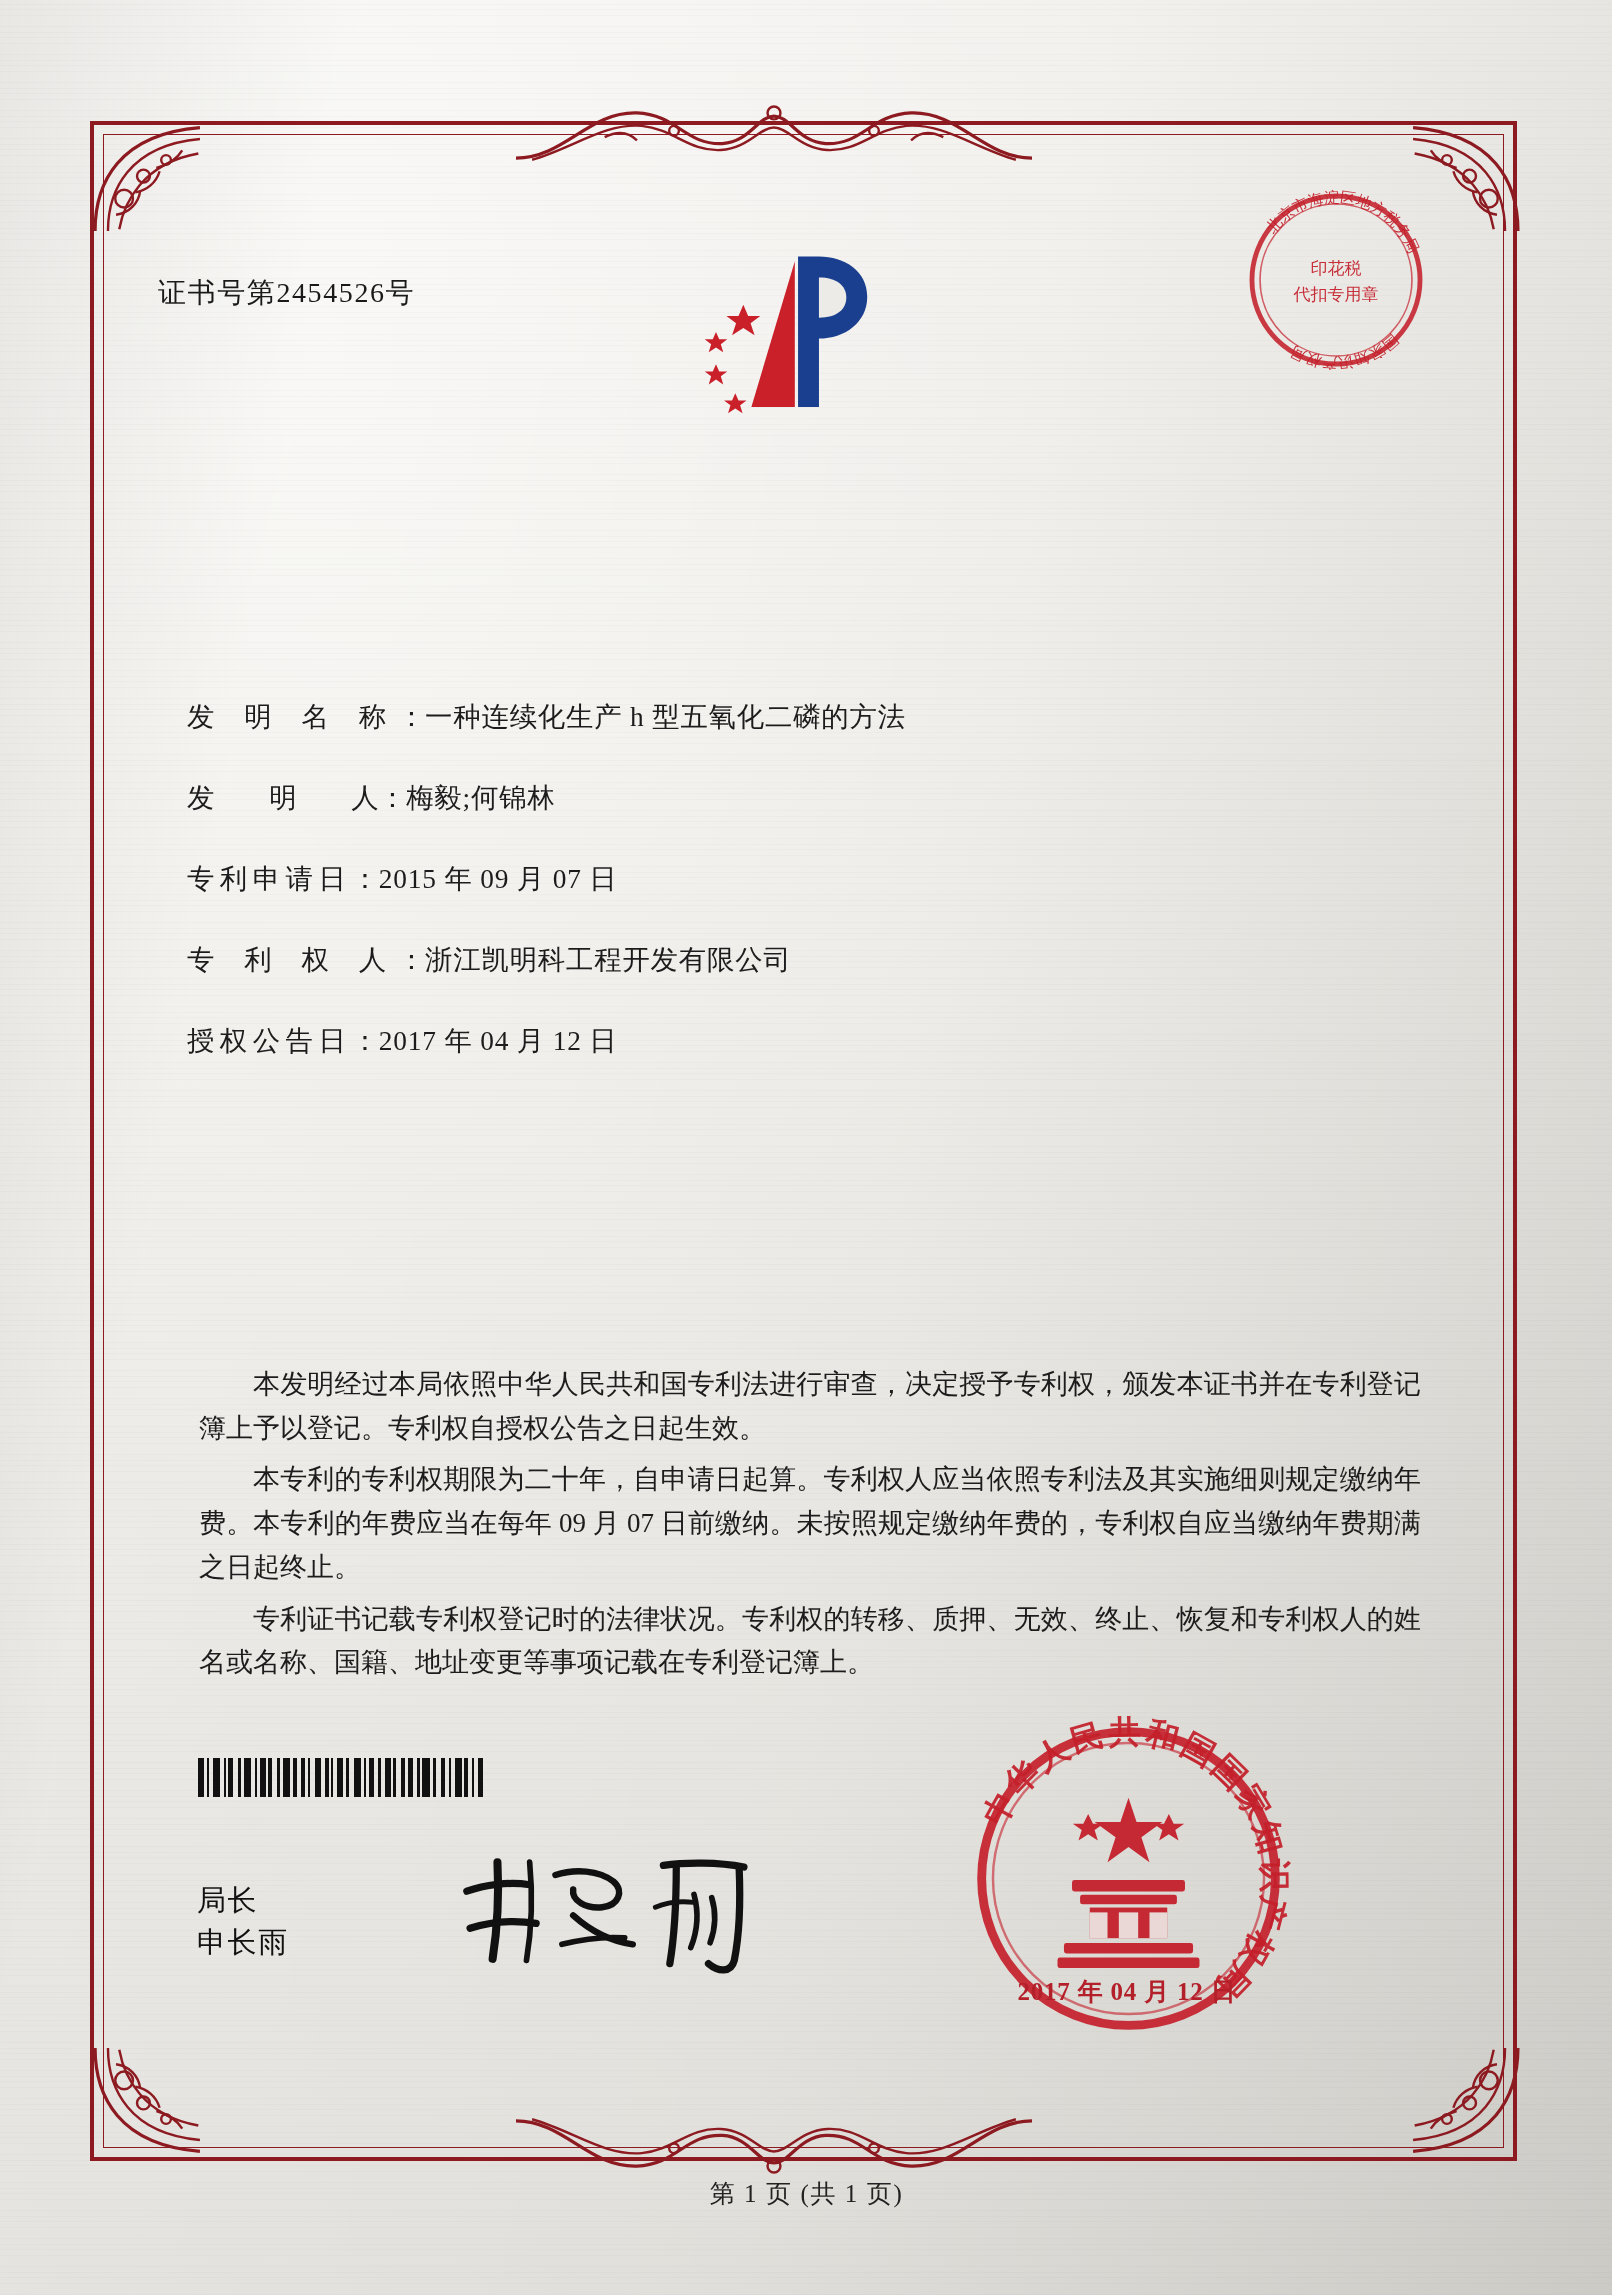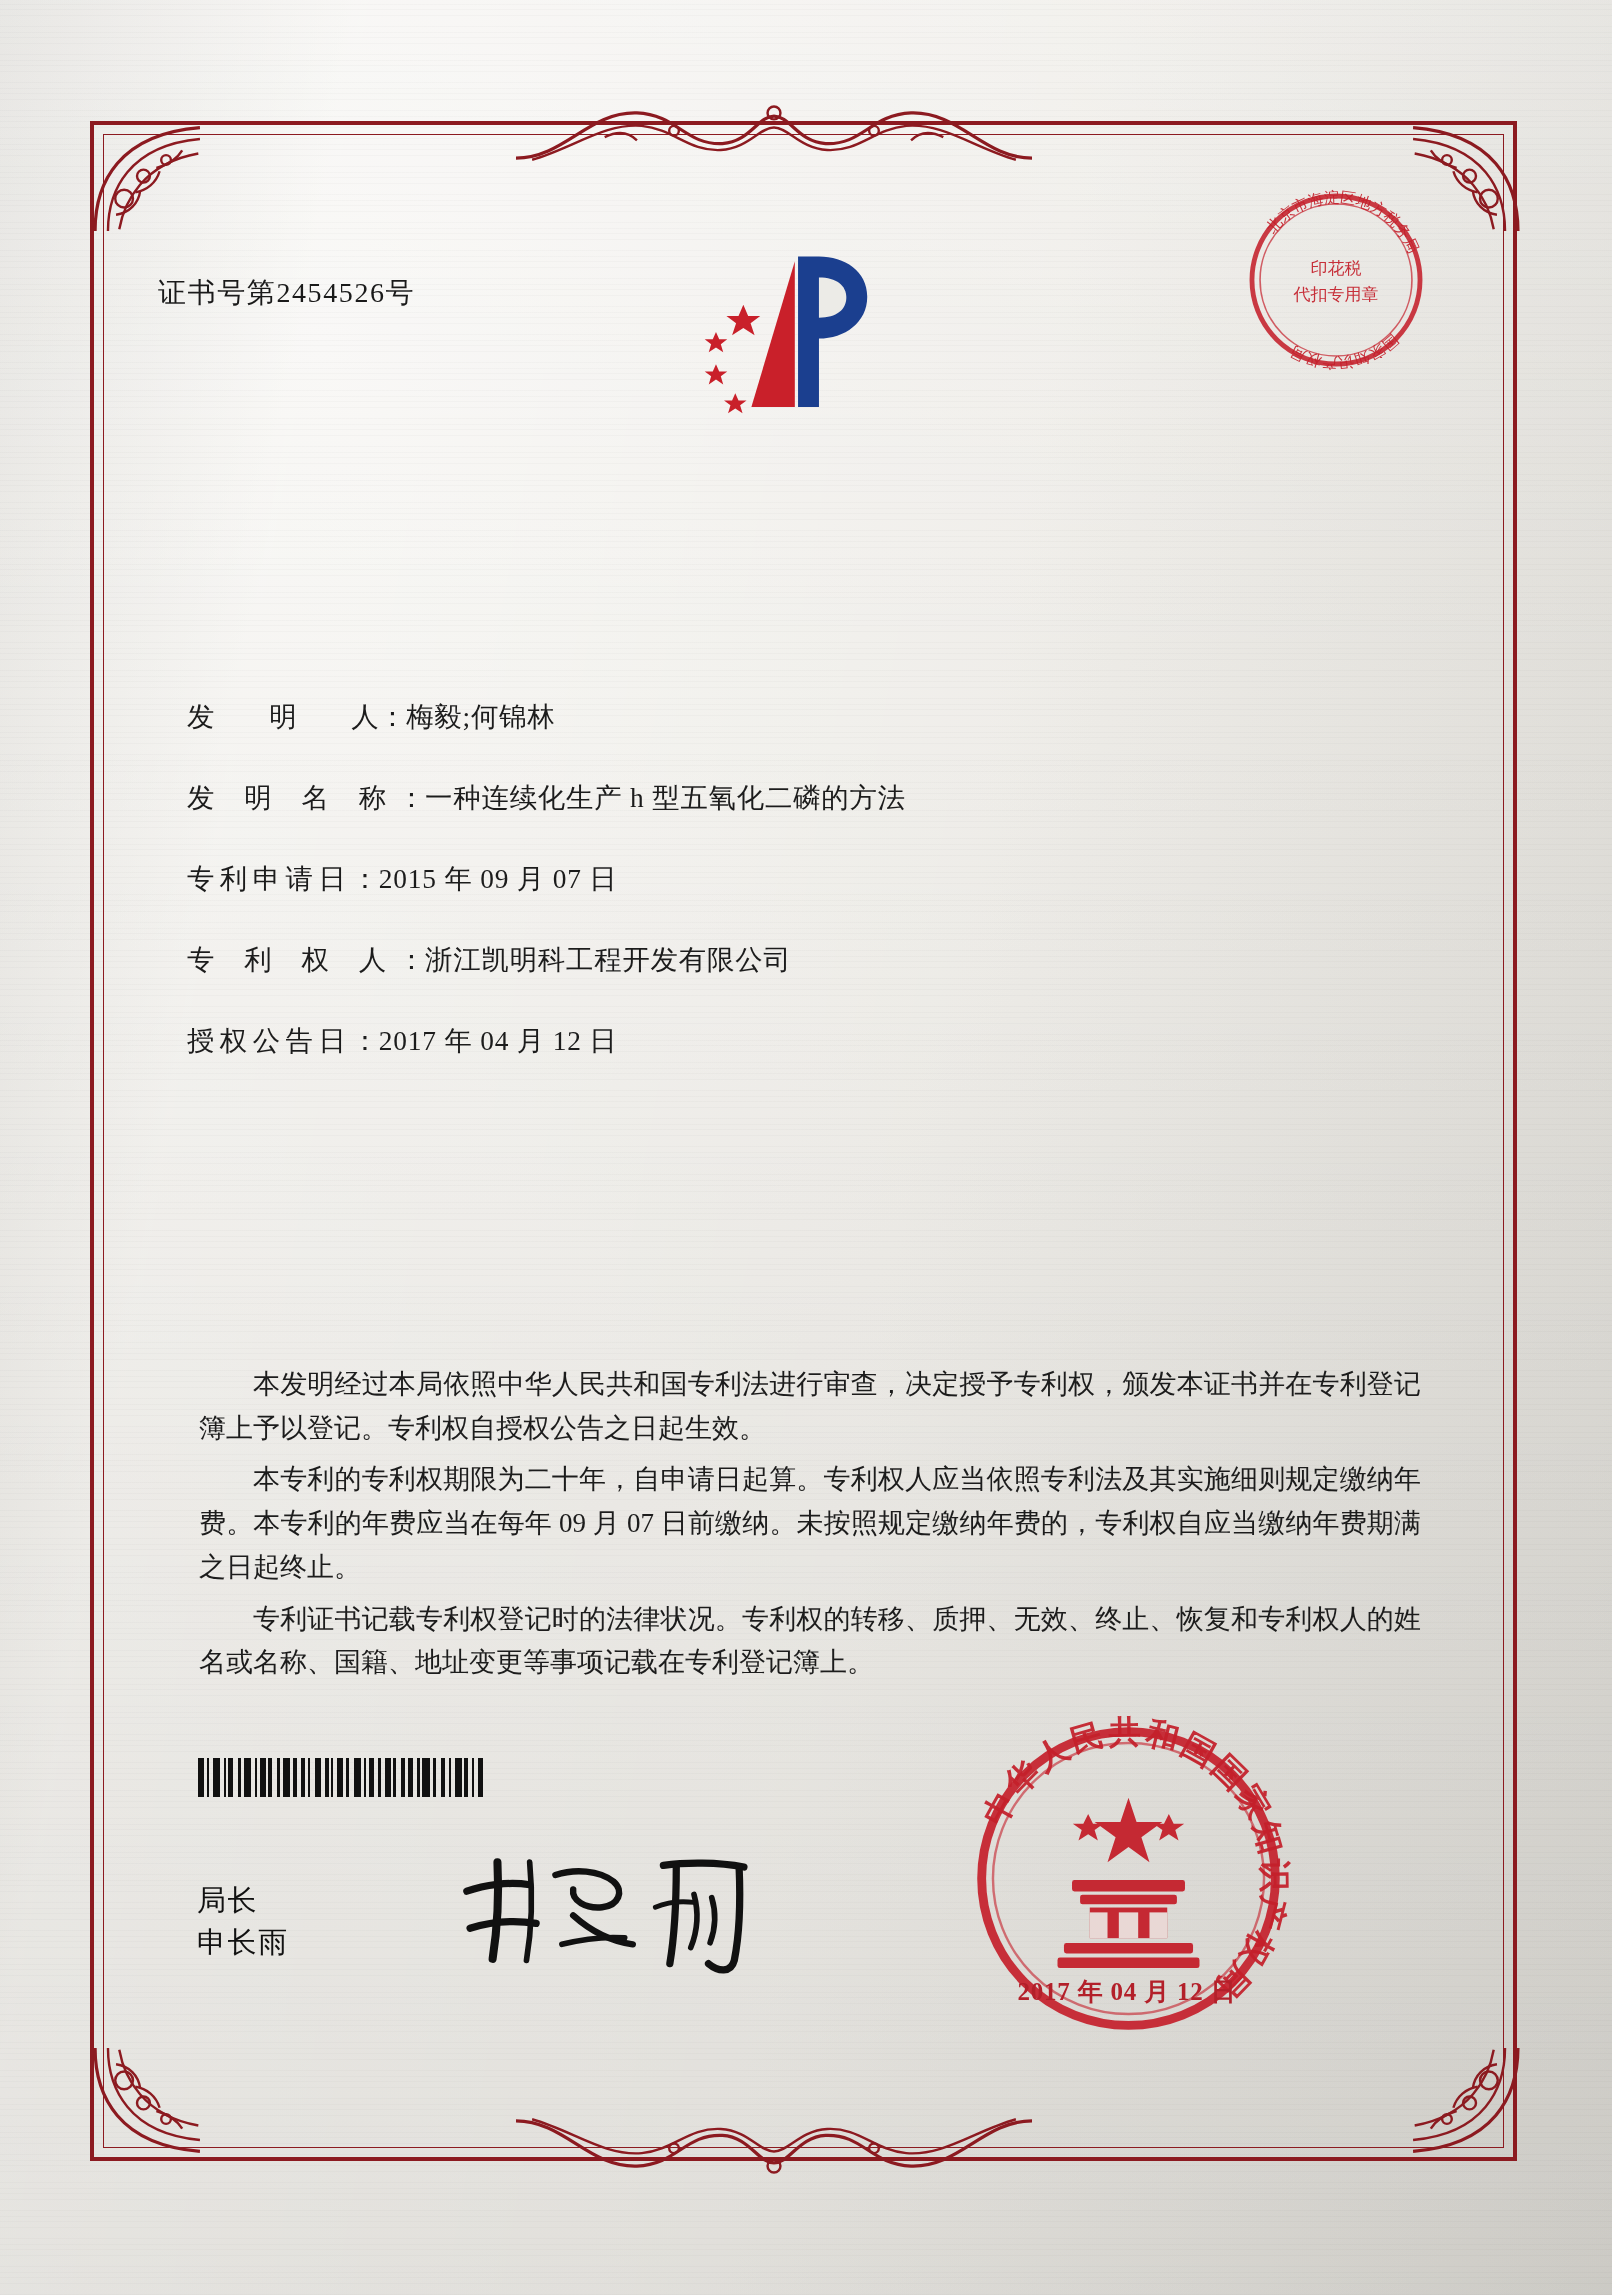--- a/index.html
+++ b/index.html
@@ -334,25 +334,25 @@
       </text>
       <text x="125" y="118" text-anchor="middle" font-size="21" fill="#c4202b" font-family="'DejaVu Serif',serif" opacity="0.92">印花税</text>
       <text x="125" y="150" text-anchor="middle" font-size="21" fill="#c4202b" font-family="'DejaVu Serif',serif" opacity="0.92">代扣专用章</text>
     </svg>
   </div>
 
 
   <div class="fields">
 
     <div class="field-row">
+      <span class="field-label sp4">发 明 名 称</span><span class="field-label">：</span><span class="field-value">一种连续化生产 h 型五氧化二磷的方法</span>
+    </div>
+
+    <div class="field-row">
       <span class="field-label">发　　明　　人</span><span class="field-label">：</span><span class="field-value">梅毅;何锦林</span>
-    </div>
-
-    <div class="field-row">
-      <span class="field-label sp4">发 明 名 称</span><span class="field-label">：</span><span class="field-value">一种连续化生产 h 型五氧化二磷的方法</span>
     </div>
 
 
     <div class="field-row">
       <span class="field-label sp2">专利申请日</span><span class="field-label">：</span><span class="field-value">2015 年 09 月 07 日</span>
     </div>
 
     <div class="field-row">
       <span class="field-label sp4">专 利 权 人</span><span class="field-label">：</span><span class="field-value">浙江凯明科工程开发有限公司</span>
     </div>
@@ -489,15 +489,16 @@
         <rect x="132" y="318" width="176" height="13" rx="3"></rect>
       </g>
       <rect x="172" y="262" width="22" height="32" fill="#ecebe7" opacity="0.9"></rect>
       <rect x="208" y="262" width="24" height="32" fill="#ecebe7" opacity="0.9"></rect>
       <rect x="246" y="262" width="22" height="32" fill="#ecebe7" opacity="0.9"></rect>
     </svg>
   </div>
 
   <div class="seal-date">2017 年 04 月 12 日</div>
 
+  <div class="page-footer">第 1 页 (共 1 页)</div>
 
 </div>
 
 
 </body></html>

